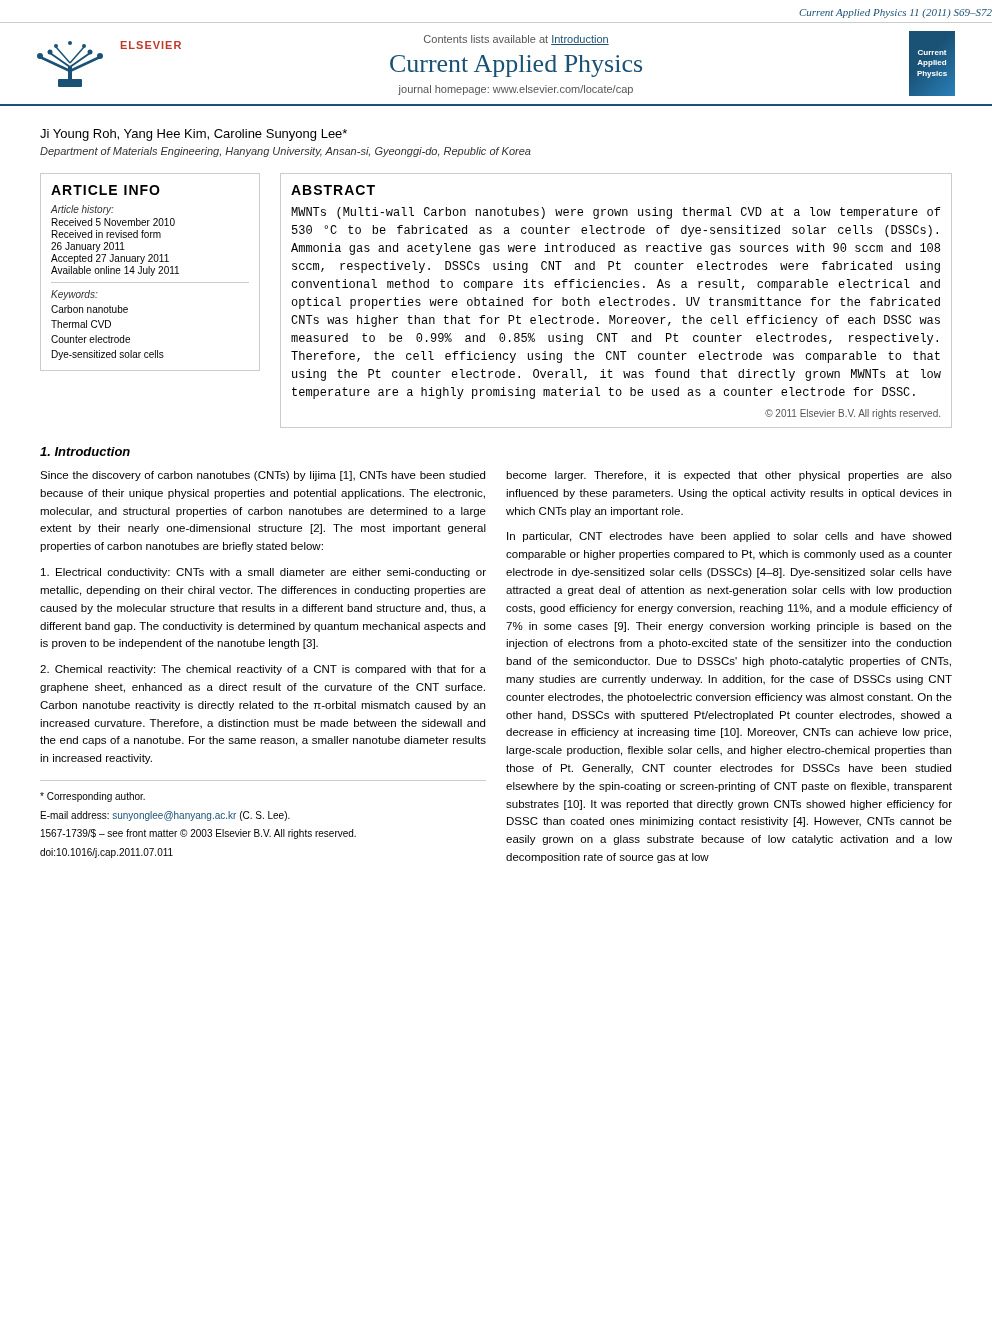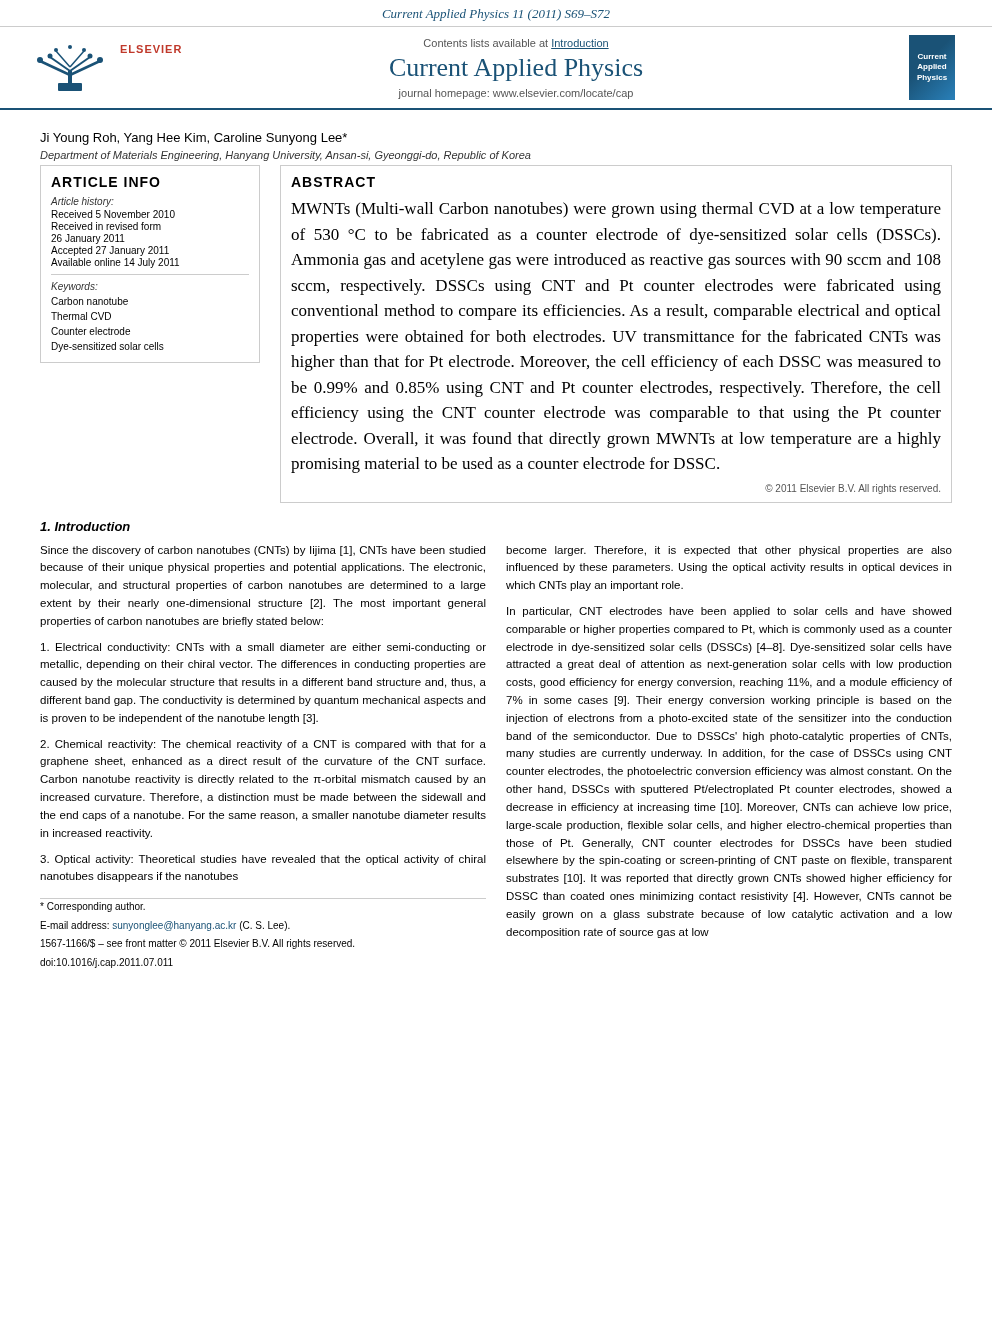--- a/index.html
+++ b/index.html
@@ -7,23 +7,23 @@
       background: #fff;
       font-family: "Times New Roman", Times, serif;
       font-size: 13px;
       color: #000;
       width: 992px;
       min-height: 1323px;
     }
 
     
     .top-bar {
-      text-align: center;
+      text-align: right;
       padding: 6px 0 4px;
-      font-size: 13px;
+      font-size: 11px;
       color: #1a5276;
       font-style: italic;
       border-bottom: 1px solid #ccc;
     }
 
     
     .journal-header {
       display: flex;
       align-items: center;
       padding: 8px 20px;
@@ -115,21 +115,21 @@
       color: #000;
       margin-bottom: 4px;
       font-family: Arial, sans-serif;
     }
 
     
     .affiliation {
       font-size: 11px;
       font-style: italic;
       color: #333;
-      margin-bottom: 4px;
+      margin-bottom: 16px;
       font-family: Arial, sans-serif;
     }
 
     
     .two-col {
       display: flex;
       gap: 20px;
       margin-bottom: 16px;
     }
     .col-left {
@@ -177,25 +177,25 @@
       color: #000;
       line-height: 1.5;
     }
 
     
     .abstract-box {
       border: 1px solid #ccc;
       padding: 8px 10px;
     }
     .abstract-text {
-      font-size: 17px;
+      font-size: 12px;
       line-height: 1.5;
       color: #000;
       text-align: justify;
-      font-family: Liberation Serif, serif;
+      font-family: Liberation Mono, monospace;
     }
     .copyright-line {
       font-size: 10px;
       color: #555;
       text-align: right;
       margin-top: 6px;
       font-family: Arial, sans-serif;
     }
 
     
@@ -221,21 +221,21 @@
       font-family: Arial, sans-serif;
     }
     .body-para {
       margin-bottom: 8px;
     }
 
     
     .footnote-area {
       border-top: 1px solid #ccc;
       margin-top: 12px;
-      padding-top: 0;
+      padding-top: 8px;
       font-size: 10px;
       font-family: Arial, sans-serif;
       color: #000;
     }
     .footnote-line {
       margin-bottom: 3px;
     }
     .footnote-doi {
       margin-top: 3px;
     }
@@ -339,30 +339,29 @@
   </div>
 
   <div class="section-title">1. Introduction</div>
 
   <div class="body-two-col">
 
     <div class="body-col">
       <div class="body-para">Since the discovery of carbon nanotubes (CNTs) by Iijima [1], CNTs have been studied because of their unique physical properties and potential applications. The electronic, molecular, and structural properties of carbon nanotubes are determined to a large extent by their nearly one-dimensional structure [2]. The most important general properties of carbon nanotubes are briefly stated below:</div>
       <div class="body-para">1. Electrical conductivity: CNTs with a small diameter are either semi-conducting or metallic, depending on their chiral vector. The differences in conducting properties are caused by the molecular structure that results in a different band structure and, thus, a different band gap. The conductivity is determined by quantum mechanical aspects and is proven to be independent of the nanotube length [3].</div>
       <div class="body-para">2. Chemical reactivity: The chemical reactivity of a CNT is compared with that for a graphene sheet, enhanced as a direct result of the curvature of the CNT surface. Carbon nanotube reactivity is directly related to the π-orbital mismatch caused by an increased curvature. Therefore, a distinction must be made between the sidewall and the end caps of a nanotube. For the same reason, a smaller nanotube diameter results in increased reactivity.</div>
-      <div class="body-para">3. Optical activity: Theoretical studies have revealed that the optical activity of chiral nanotubes disappears if the nanotubes</div>
 
       <div class="footnote-area">
         <div class="footnote-line">* Corresponding author.</div>
         <div class="footnote-line">
           <span>E-mail address:</span>
           <span style="color:#1a5276;">sunyonglee@hanyang.ac.kr</span>
           <span>(C. S. Lee).</span>
         </div>
-        <div class="footnote-line">1567-1166/$ – see front matter © 2011 Elsevier B.V. All rights reserved.</div>
+        <div class="footnote-line">1567-1739/$ – see front matter © 2003 Elsevier B.V. All rights reserved.</div>
         <div class="footnote-doi">doi:10.1016/j.cap.2011.07.011</div>
       </div>
     </div>
 
     <div class="body-col">
       <div class="body-para">become larger. Therefore, it is expected that other physical properties are also influenced by these parameters. Using the optical activity results in optical devices in which CNTs play an important role.</div>
       <div class="body-para">In particular, CNT electrodes have been applied to solar cells and have showed comparable or higher properties compared to Pt, which is commonly used as a counter electrode in dye-sensitized solar cells (DSSCs) [4–8]. Dye-sensitized solar cells have attracted a great deal of attention as next-generation solar cells with low production costs, good efficiency for energy conversion, reaching 11%, and a module efficiency of 7% in some cases [9]. Their energy conversion working principle is based on the injection of electrons from a photo-excited state of the sensitizer into the conduction band of the semiconductor. Due to DSSCs' high photo-catalytic properties of CNTs, many studies are currently underway. In addition, for the case of DSSCs using CNT counter electrodes, the photoelectric conversion efficiency was almost constant. On the other hand, DSSCs with sputtered Pt/electroplated Pt counter electrodes, showed a decrease in efficiency at increasing time [10]. Moreover, CNTs can achieve low price, large-scale production, flexible solar cells, and higher electro-chemical properties than those of Pt. Generally, CNT counter electrodes for DSSCs have been studied elsewhere by the spin-coating or screen-printing of CNT paste on flexible, transparent substrates [10]. It was reported that directly grown CNTs showed higher efficiency for DSSC than coated ones minimizing contact resistivity [4]. However, CNTs cannot be easily grown on a glass substrate because of low catalytic activation and a low decomposition rate of source gas at low</div>
     </div>
 
   </div>

